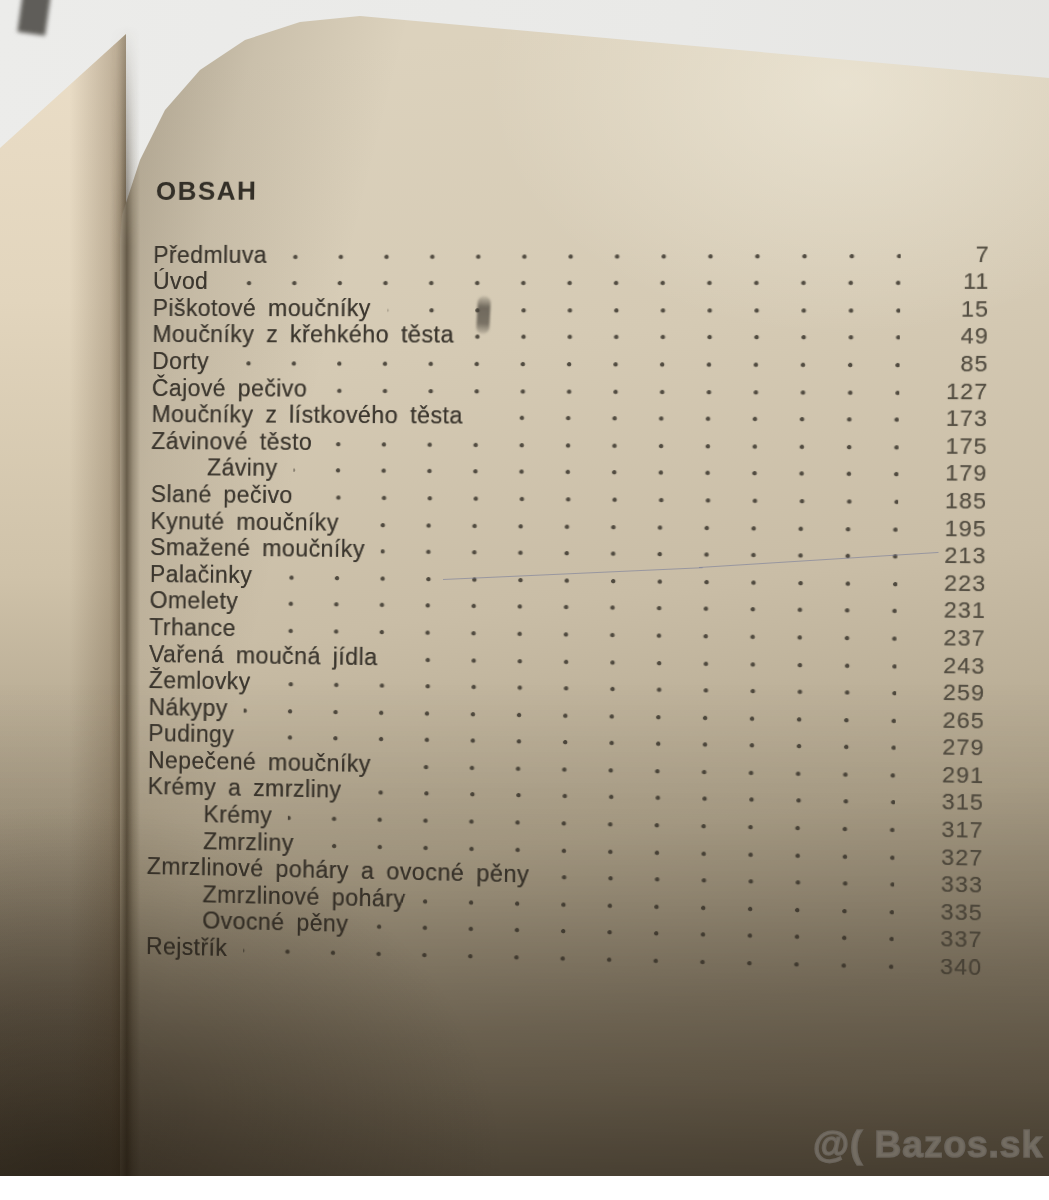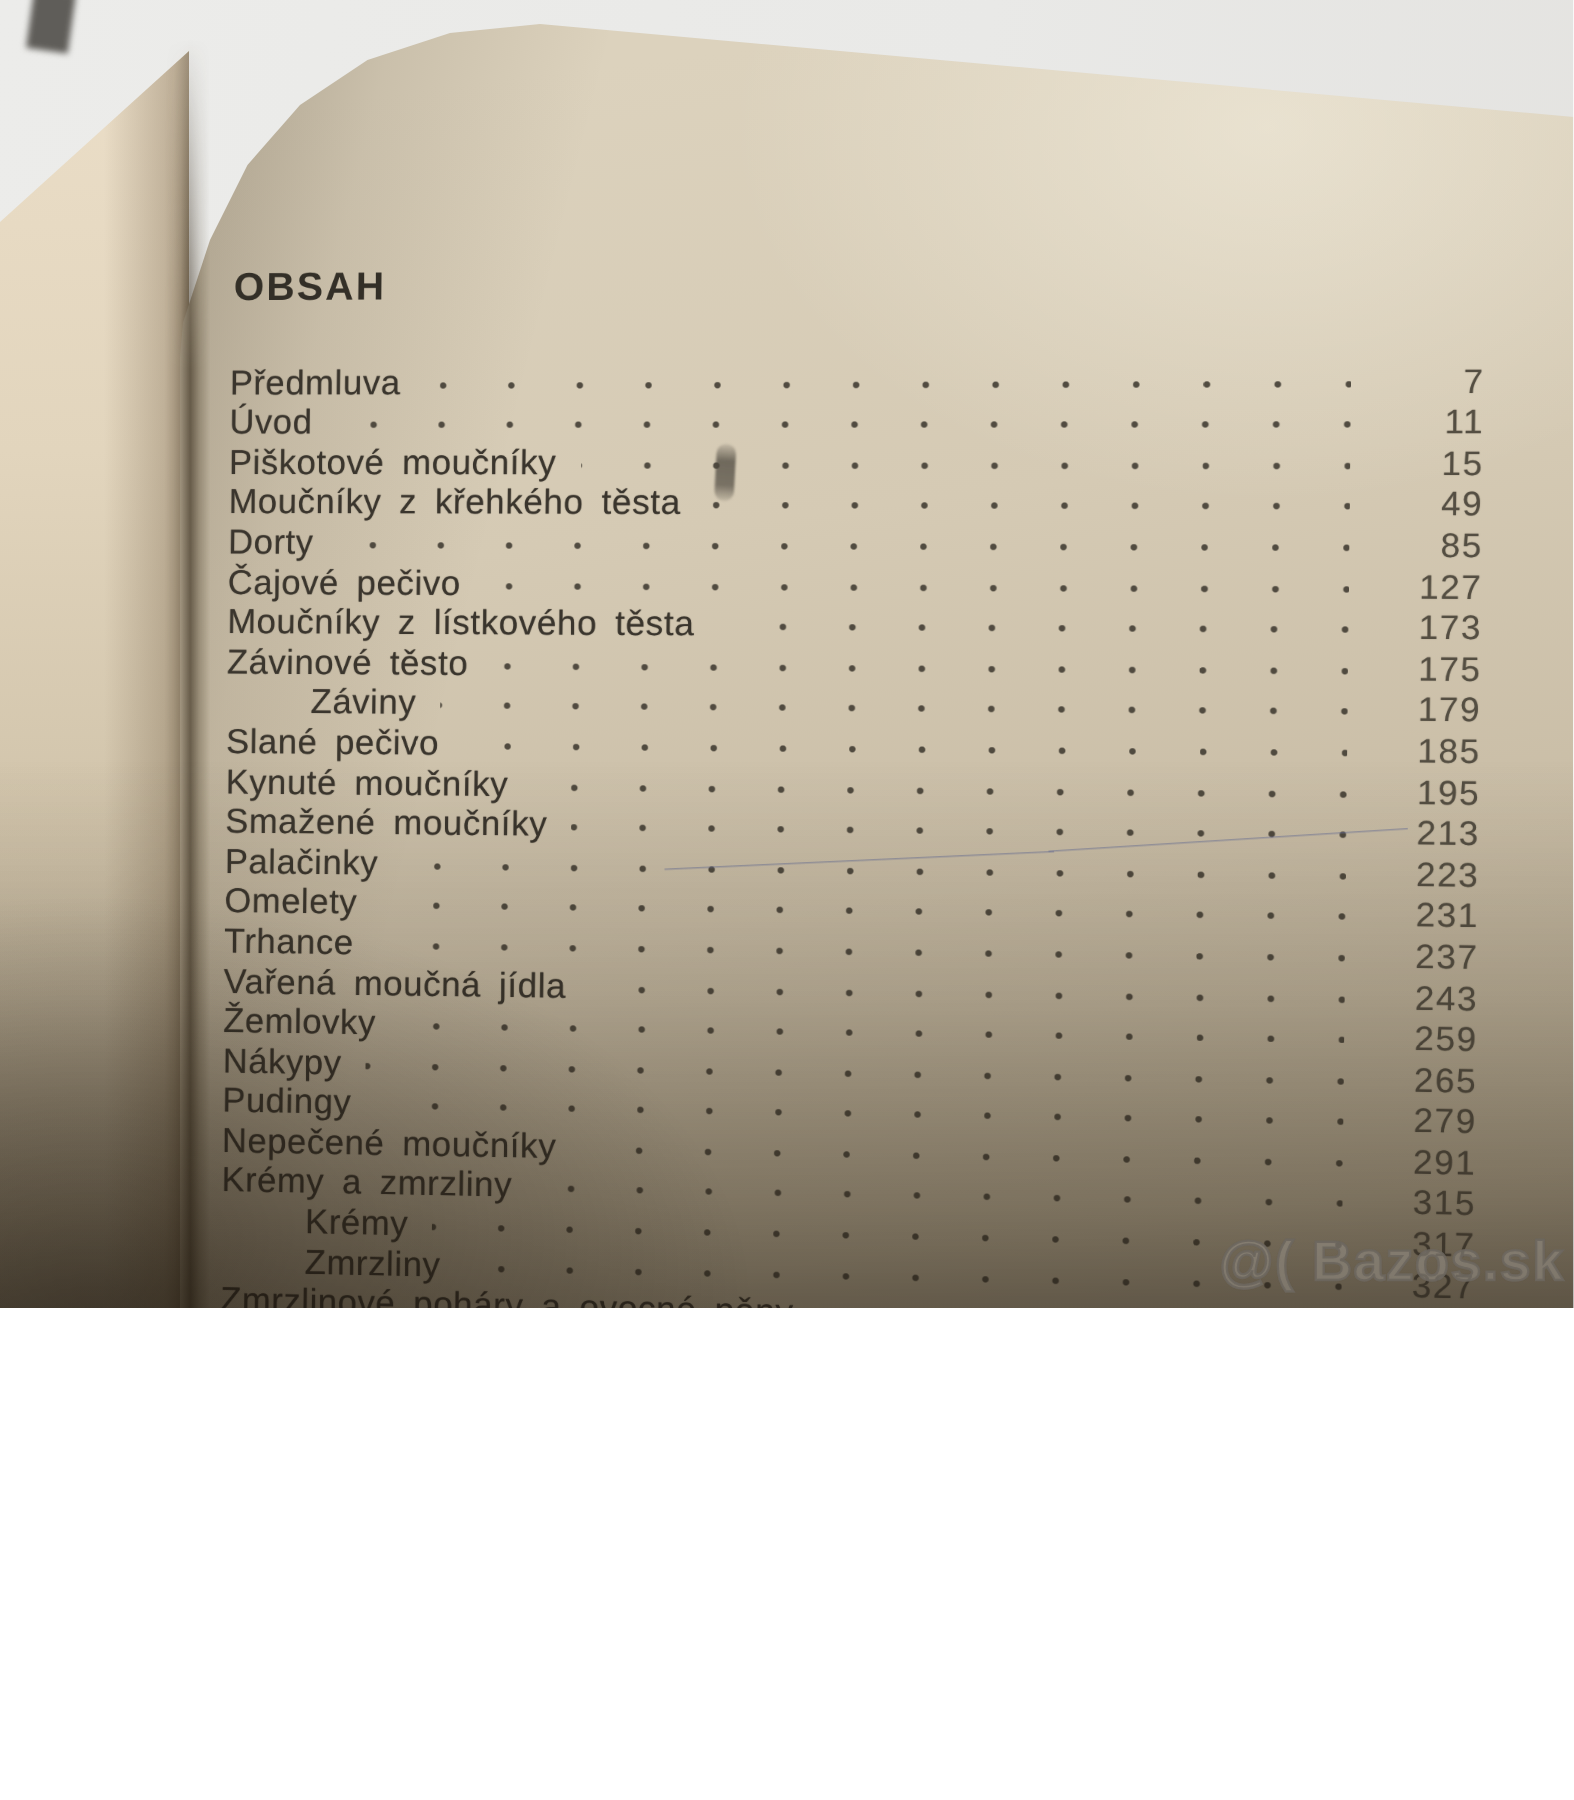--- a/index.html
+++ b/index.html
@@ -1,18 +1,18 @@
 <!DOCTYPE html>
 <html><head>
 <meta charset="utf-8">
 <style>
   html,body{margin:0;padding:0;}
   #scene{
     position:relative;
-    width:1049px;height:872px;
+    width:1049px;height:1176px;
     overflow:hidden;
     background:linear-gradient(100deg,#ececea 0%,#e9e9e7 55%,#e3e2df 100%);
     font-family:"Liberation Sans",sans-serif;
   }
   
   .backdrop-mark{
     position:absolute;left:20px;top:-6px;width:28px;height:40px;
     background:rgba(70,68,64,0.85);
     transform:rotate(8deg);
     filter:blur(2px);

